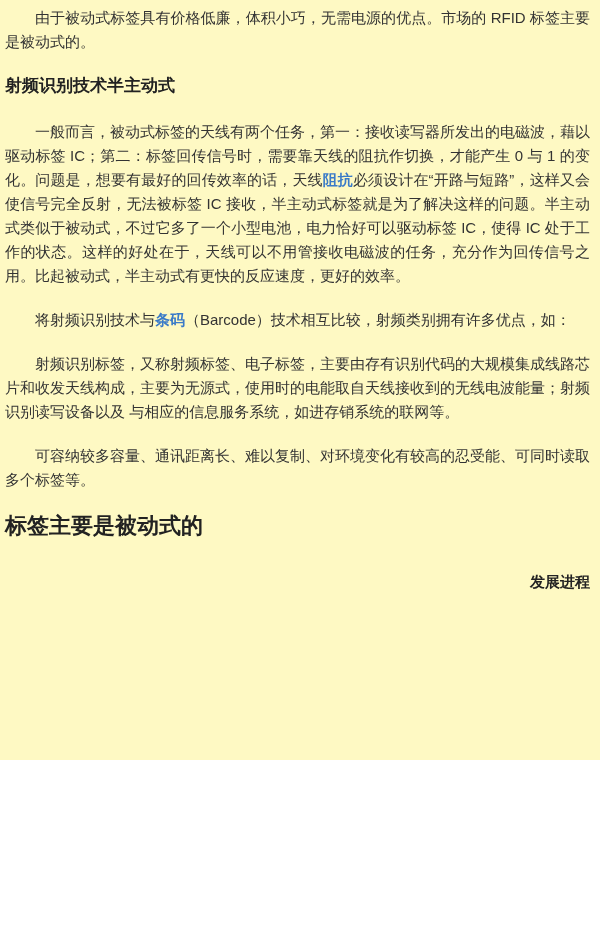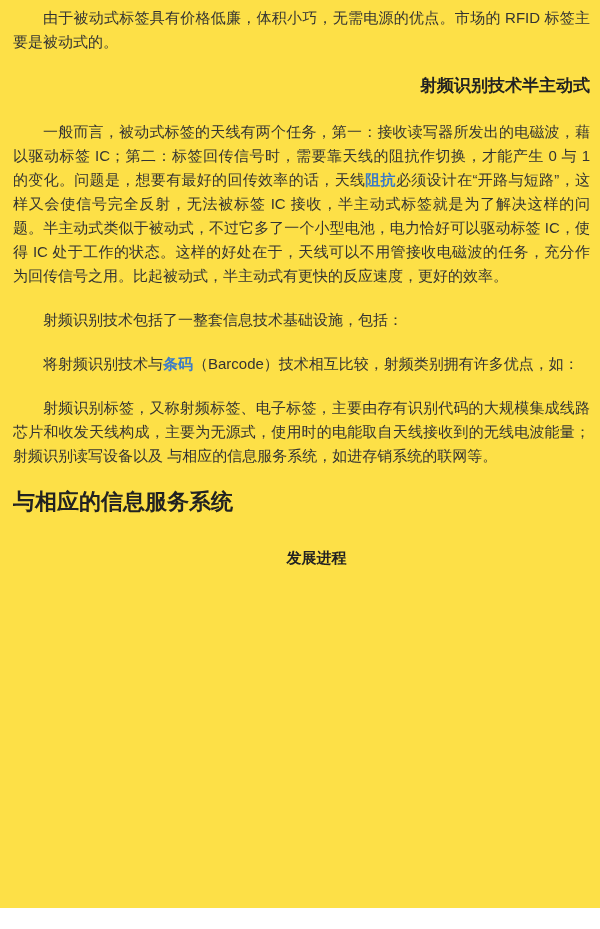--- a/index.html
+++ b/index.html
@@ -1,74 +1,74 @@
 <!DOCTYPE html>
 <html lang="zh"><head>
 <meta charset="utf-8">
 <style>
   html, body { margin: 0; padding: 0; background: #ffffff; }
   .page {
     position: relative;
     width: 600px;
-    height: 908px;
-    background: #fde047;
+    height: 760px;
+    background: #fef9c3;
     overflow: hidden;
     box-sizing: border-box;
-    padding: 6px 10px 0 13px;
+    padding: 6px 10px 0 5px;
     font-family: "Liberation Sans", "DejaVu Sans", sans-serif;
     font-size: 15px;
     line-height: 24px;
     color: #333333;
     text-align: justify;
   }
   .para {
     margin: 0 0 20px 0;
     text-indent: 2em;
   }
   .sec-heading {
     font-size: 17px;
     line-height: 24px;
     font-weight: bold;
     color: #222222;
     margin: 4px 0 22px 0;
-    text-align: right;
+    text-align: left;
     text-indent: 0;
   }
   .big-heading {
     font-size: 22px;
     line-height: 28px;
     font-weight: bold;
     color: #222222;
     margin: 6px 0 30px 0;
     text-align: left;
     text-indent: 0;
   }
   .sub-heading {
     font-size: 15px;
     line-height: 24px;
     font-weight: bold;
     color: #222222;
     margin: 0 0 20px 0;
-    text-align: center;
+    text-align: right;
     text-indent: 2em;
   }
   a.blue-link {
     color: #3B7BC8;
     text-decoration: none;
     cursor: pointer;
     font-weight: bold;
   }
 </style>
 </head>
 <body>
 
 <div class="page">
   <article class="article" id="article">
       <p class="para"><span>由于被动式标签具有价格低廉，体积小巧，无需电源的优点。市场的 RFID 标签主要是被动式的。</span></p>
       <h2 class="sec-heading"><span>射频识别技术半主动式</span></h2>
       <p class="para"><span>一般而言，被动式标签的天线有两个任务，第一：接收读写器所发出的电磁波，藉以驱动标签 IC；第二：标签回传信号时，需要靠天线的阻抗作切换，才能产生 0 与 1 的变化。问题是，想要有最好的回传效率的话，天线</span><a class="blue-link" href="#">阻抗</a><span>必须设计在“开路与短路”，这样又会使信号完全反射，无法被标签 IC 接收，半主动式标签就是为了解决这样的问题。半主动式类似于被动式，不过它多了一个小型电池，电力恰好可以驱动标签 IC，使得 IC 处于工作的状态。这样的好处在于，天线可以不用管接收电磁波的任务，充分作为回传信号之用。比起被动式，半主动式有更快的反应速度，更好的效率。</span></p>
-      <p class="para"><span>射频识别技术包括了一整套信息技术基础设施，包括：</span></p>
       <p class="para"><span>将射频识别技术与</span><a class="blue-link" href="#">条码</a><span>（Barcode）技术相互比较，射频类别拥有许多优点，如：</span></p>
       <p class="para"><span>射频识别标签，又称射频标签、电子标签，主要由存有识别代码的大规模集成线路芯片和收发天线构成，主要为无源式，使用时的电能取自天线接收到的无线电波能量；射频识别读写设备以及 与相应的信息服务系统，如进存销系统的联网等。</span></p>
-      <h1 class="big-heading"><span>与相应的信息服务系统</span></h1>
+      <p class="para"><span>可容纳较多容量、通讯距离长、难以复制、对环境变化有较高的忍受能、可同时读取多个标签等。</span></p>
+      <h1 class="big-heading"><span>标签主要是被动式的</span></h1>
       <h3 class="sub-heading"><span>发展进程</span></h3>
     </article>
 </div>
 
 </body></html>

